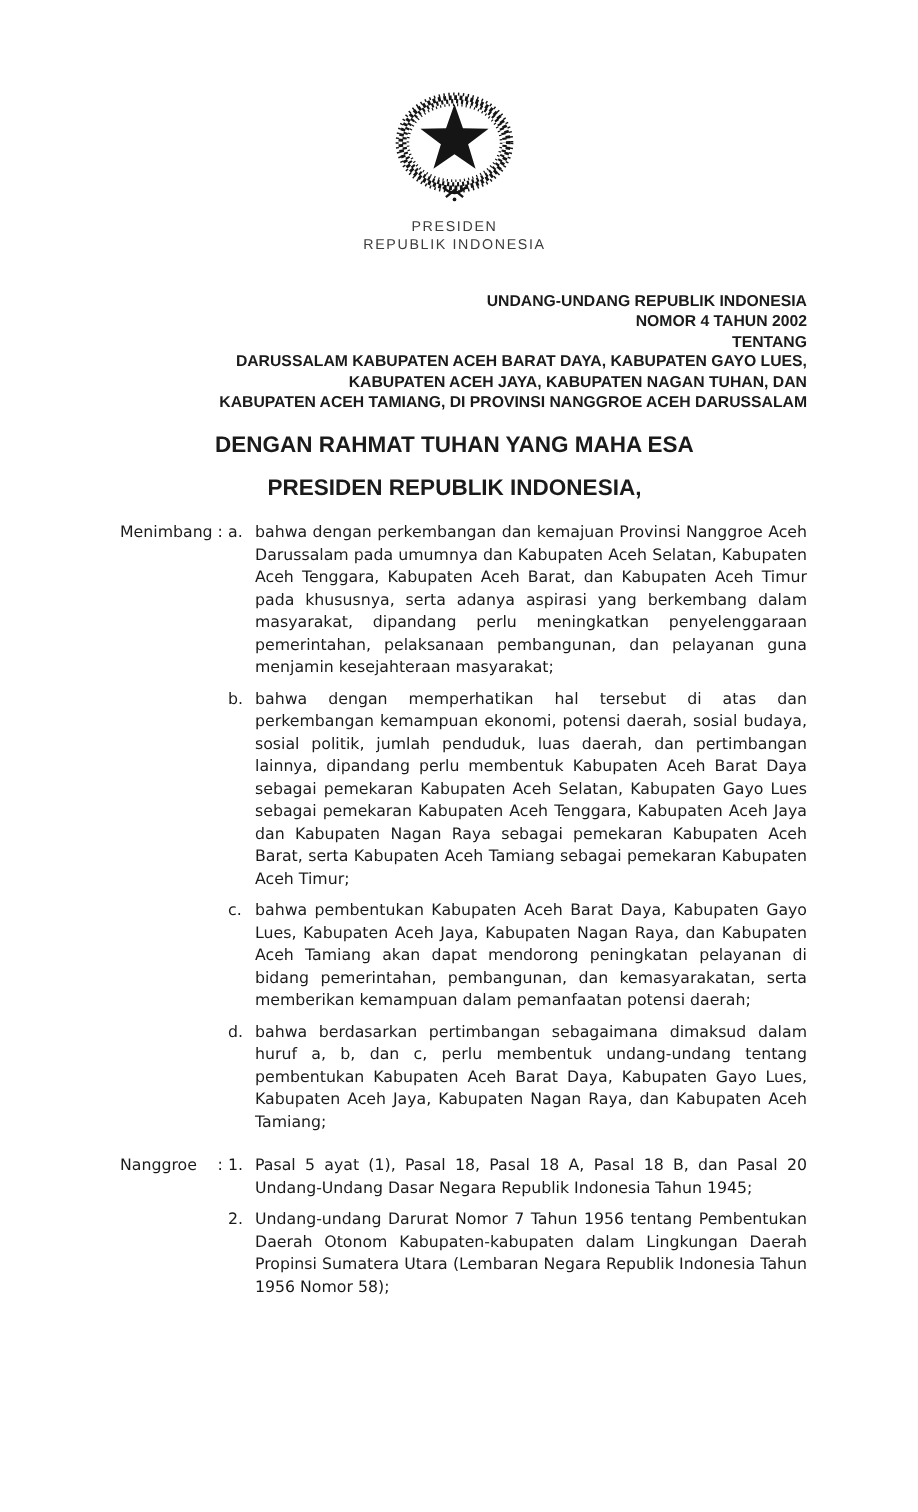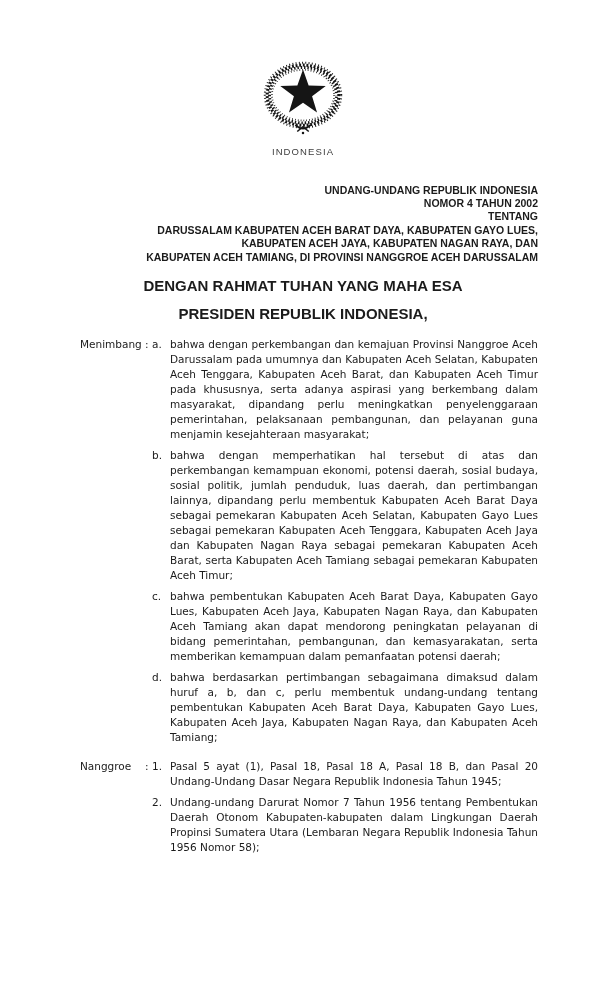--- a/index.html
+++ b/index.html
@@ -78,28 +78,29 @@
         <ellipse class="ink" cx="50" cy="41" rx="35" ry="29" stroke-width="3" stroke-dasharray="1.5 2" stroke-dashoffset="2"></ellipse>
         <ellipse class="ink" cx="50" cy="41" rx="32.5" ry="26.5" stroke-width="1.8" stroke-dasharray="0.8 2.2"></ellipse>
 
         <polygon points="50,14 55.9,30.9 73.8,31.3 59.5,42.1 64.7,59.2 50,49 35.3,59.2 40.5,42.1 26.2,31.3 44.1,30.9" fill="#151515"></polygon>
 
         <path class="ink" d="M42 72 Q50 80 58 72" stroke-width="1.8"></path>
         <path class="ink" d="M44 79 L50 74 L56 79" stroke-width="1.6"></path>
         <circle cx="50" cy="80.5" r="1.3" fill="#151515"></circle>
       </svg>
     </div>
-    <div class="lh-line first">INDONESIA</div>
+    <div class="lh-line first">PRESIDEN</div>
+    <div class="lh-line">REPUBLIK INDONESIA</div>
 
     <div class="title-block">
       <div class="title-line">UNDANG-UNDANG REPUBLIK INDONESIA</div>
       <div class="title-line">NOMOR 4 TAHUN 2002</div>
       <div class="title-line">TENTANG</div>
       <div class="title-line">DARUSSALAM KABUPATEN ACEH BARAT DAYA, KABUPATEN GAYO LUES,</div>
-      <div class="title-line">KABUPATEN ACEH JAYA, KABUPATEN NAGAN RAYA, DAN</div>
+      <div class="title-line">KABUPATEN ACEH JAYA, KABUPATEN NAGAN TUHAN, DAN</div>
       <div class="title-line">KABUPATEN ACEH TAMIANG, DI PROVINSI NANGGROE ACEH DARUSSALAM</div>
     </div>
 
     <div class="motto">DENGAN RAHMAT TUHAN YANG MAHA ESA</div>
     <div class="authority">PRESIDEN REPUBLIK INDONESIA,</div>
 
     <div class="clause first">
       <div class="clabel">Menimbang</div>
       <div class="ccolon">:</div>
       <div class="citems">

